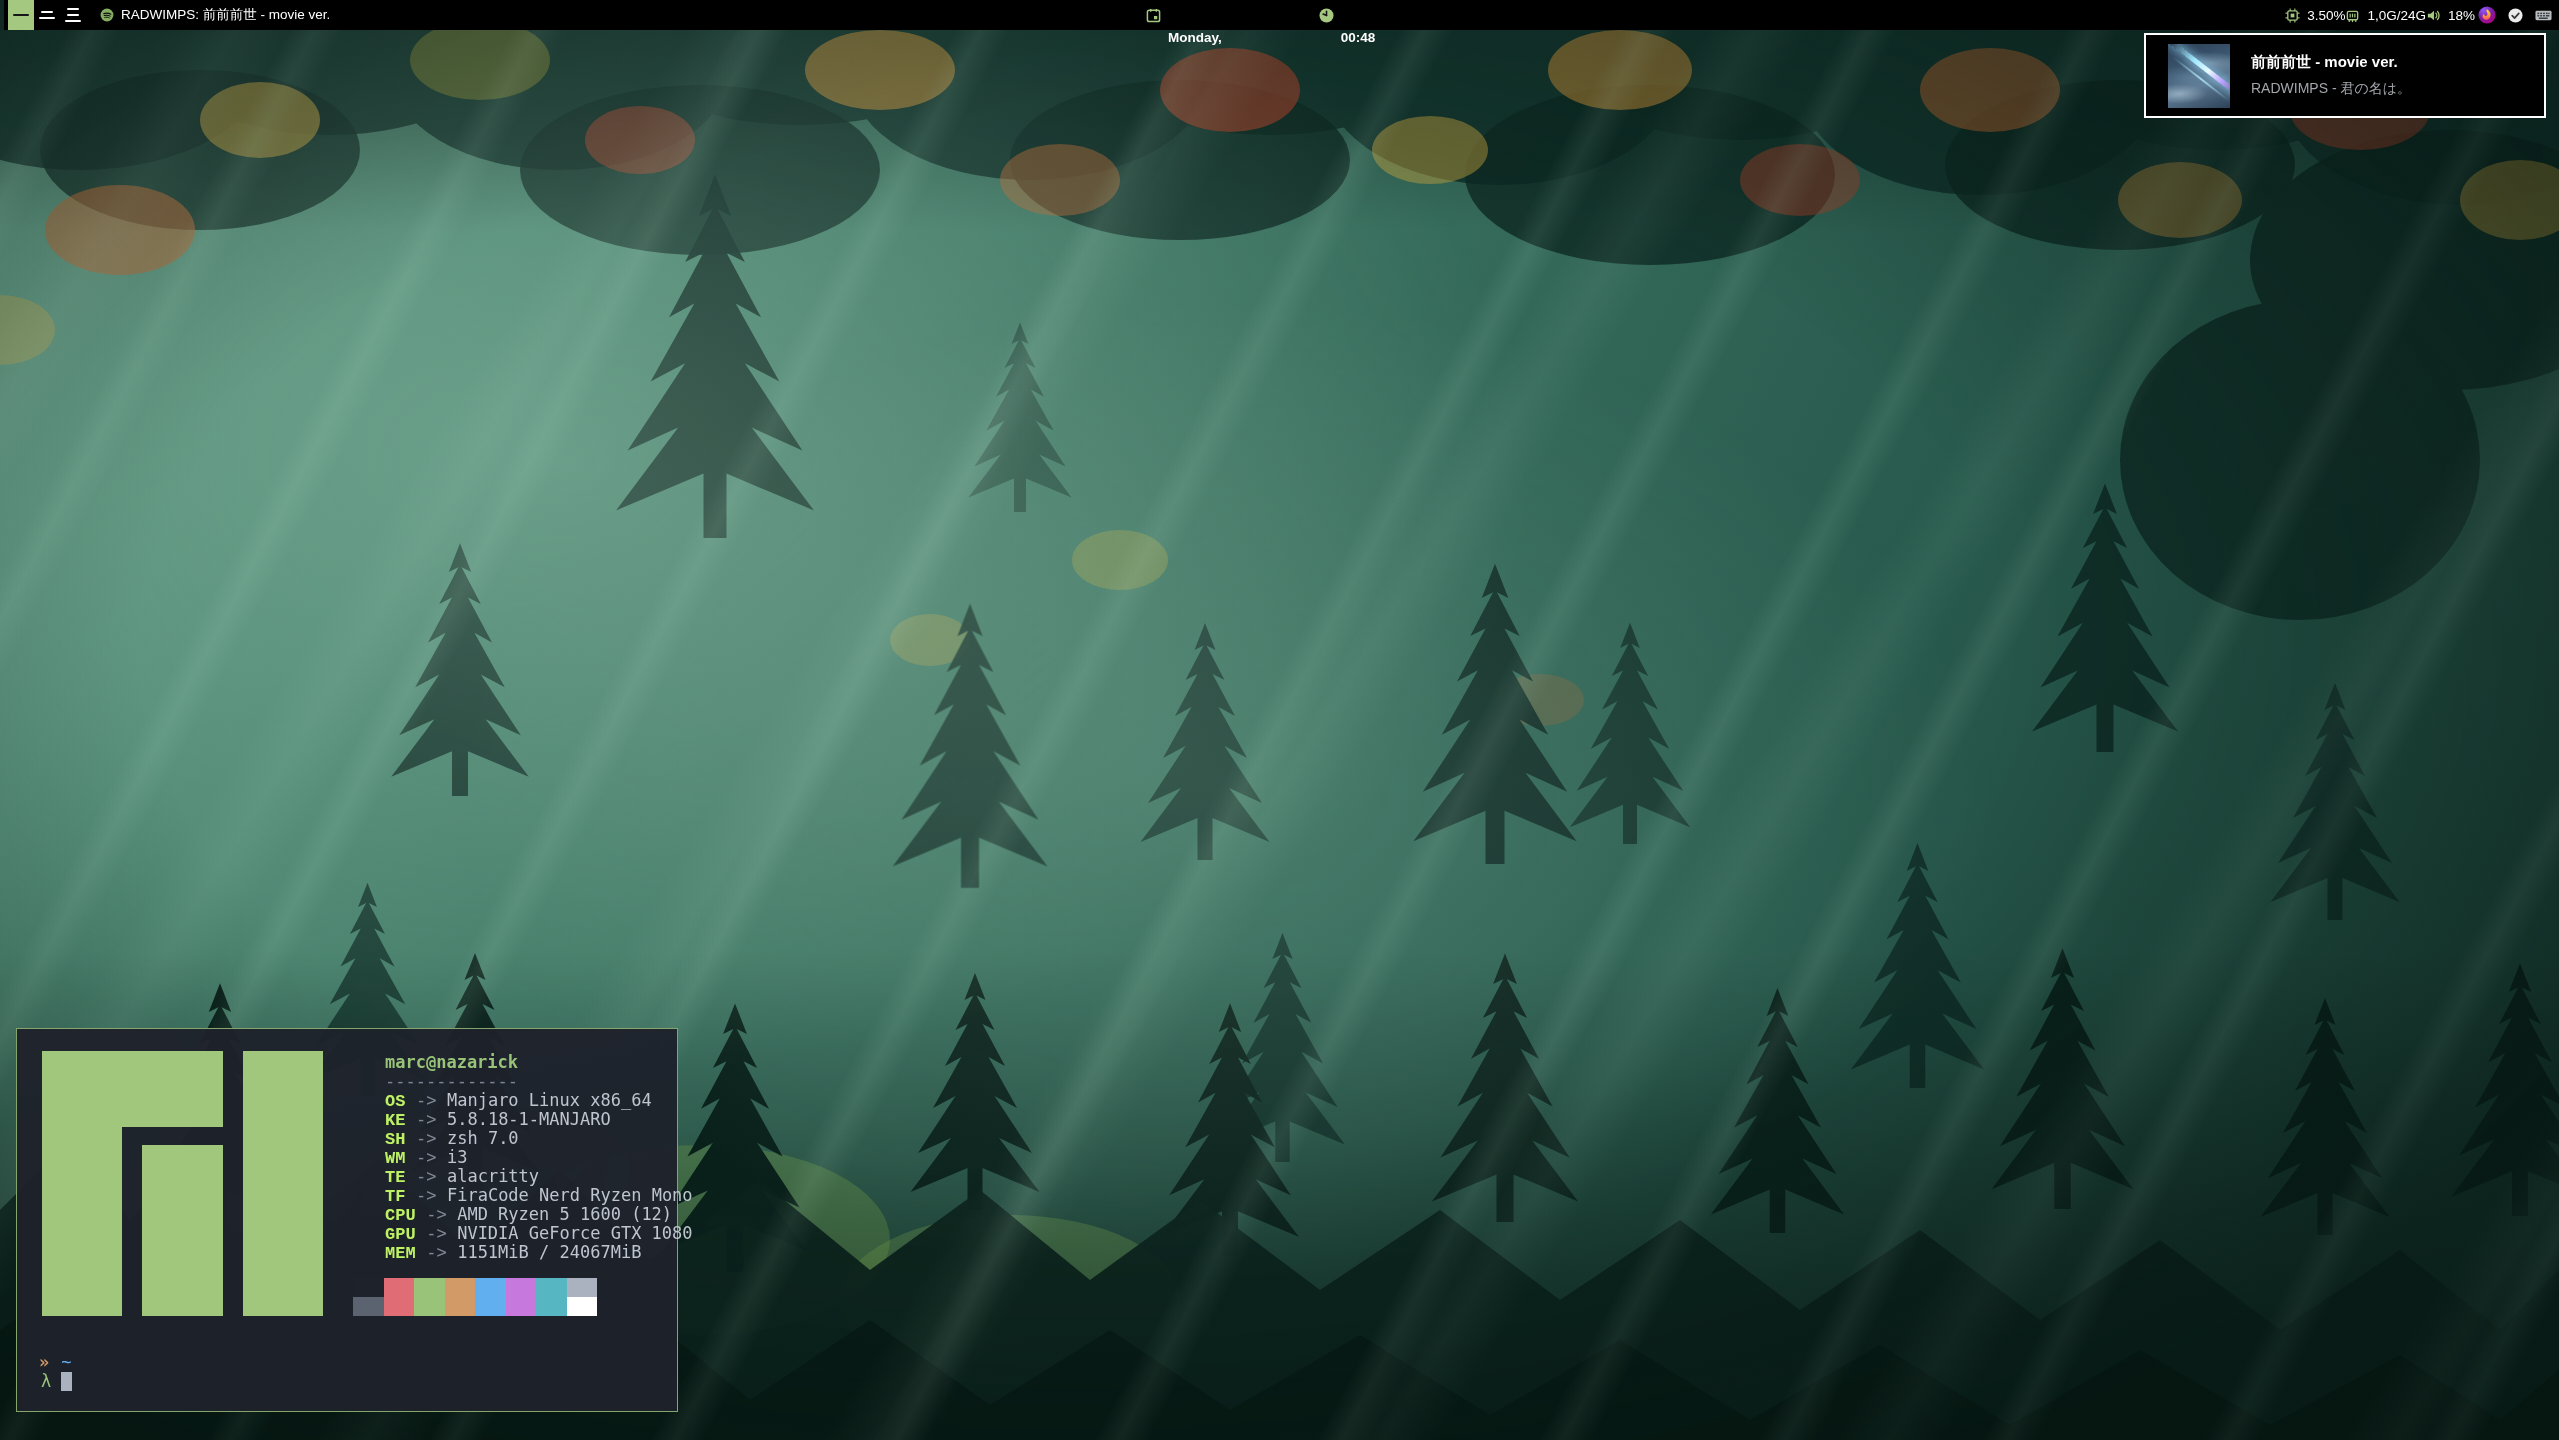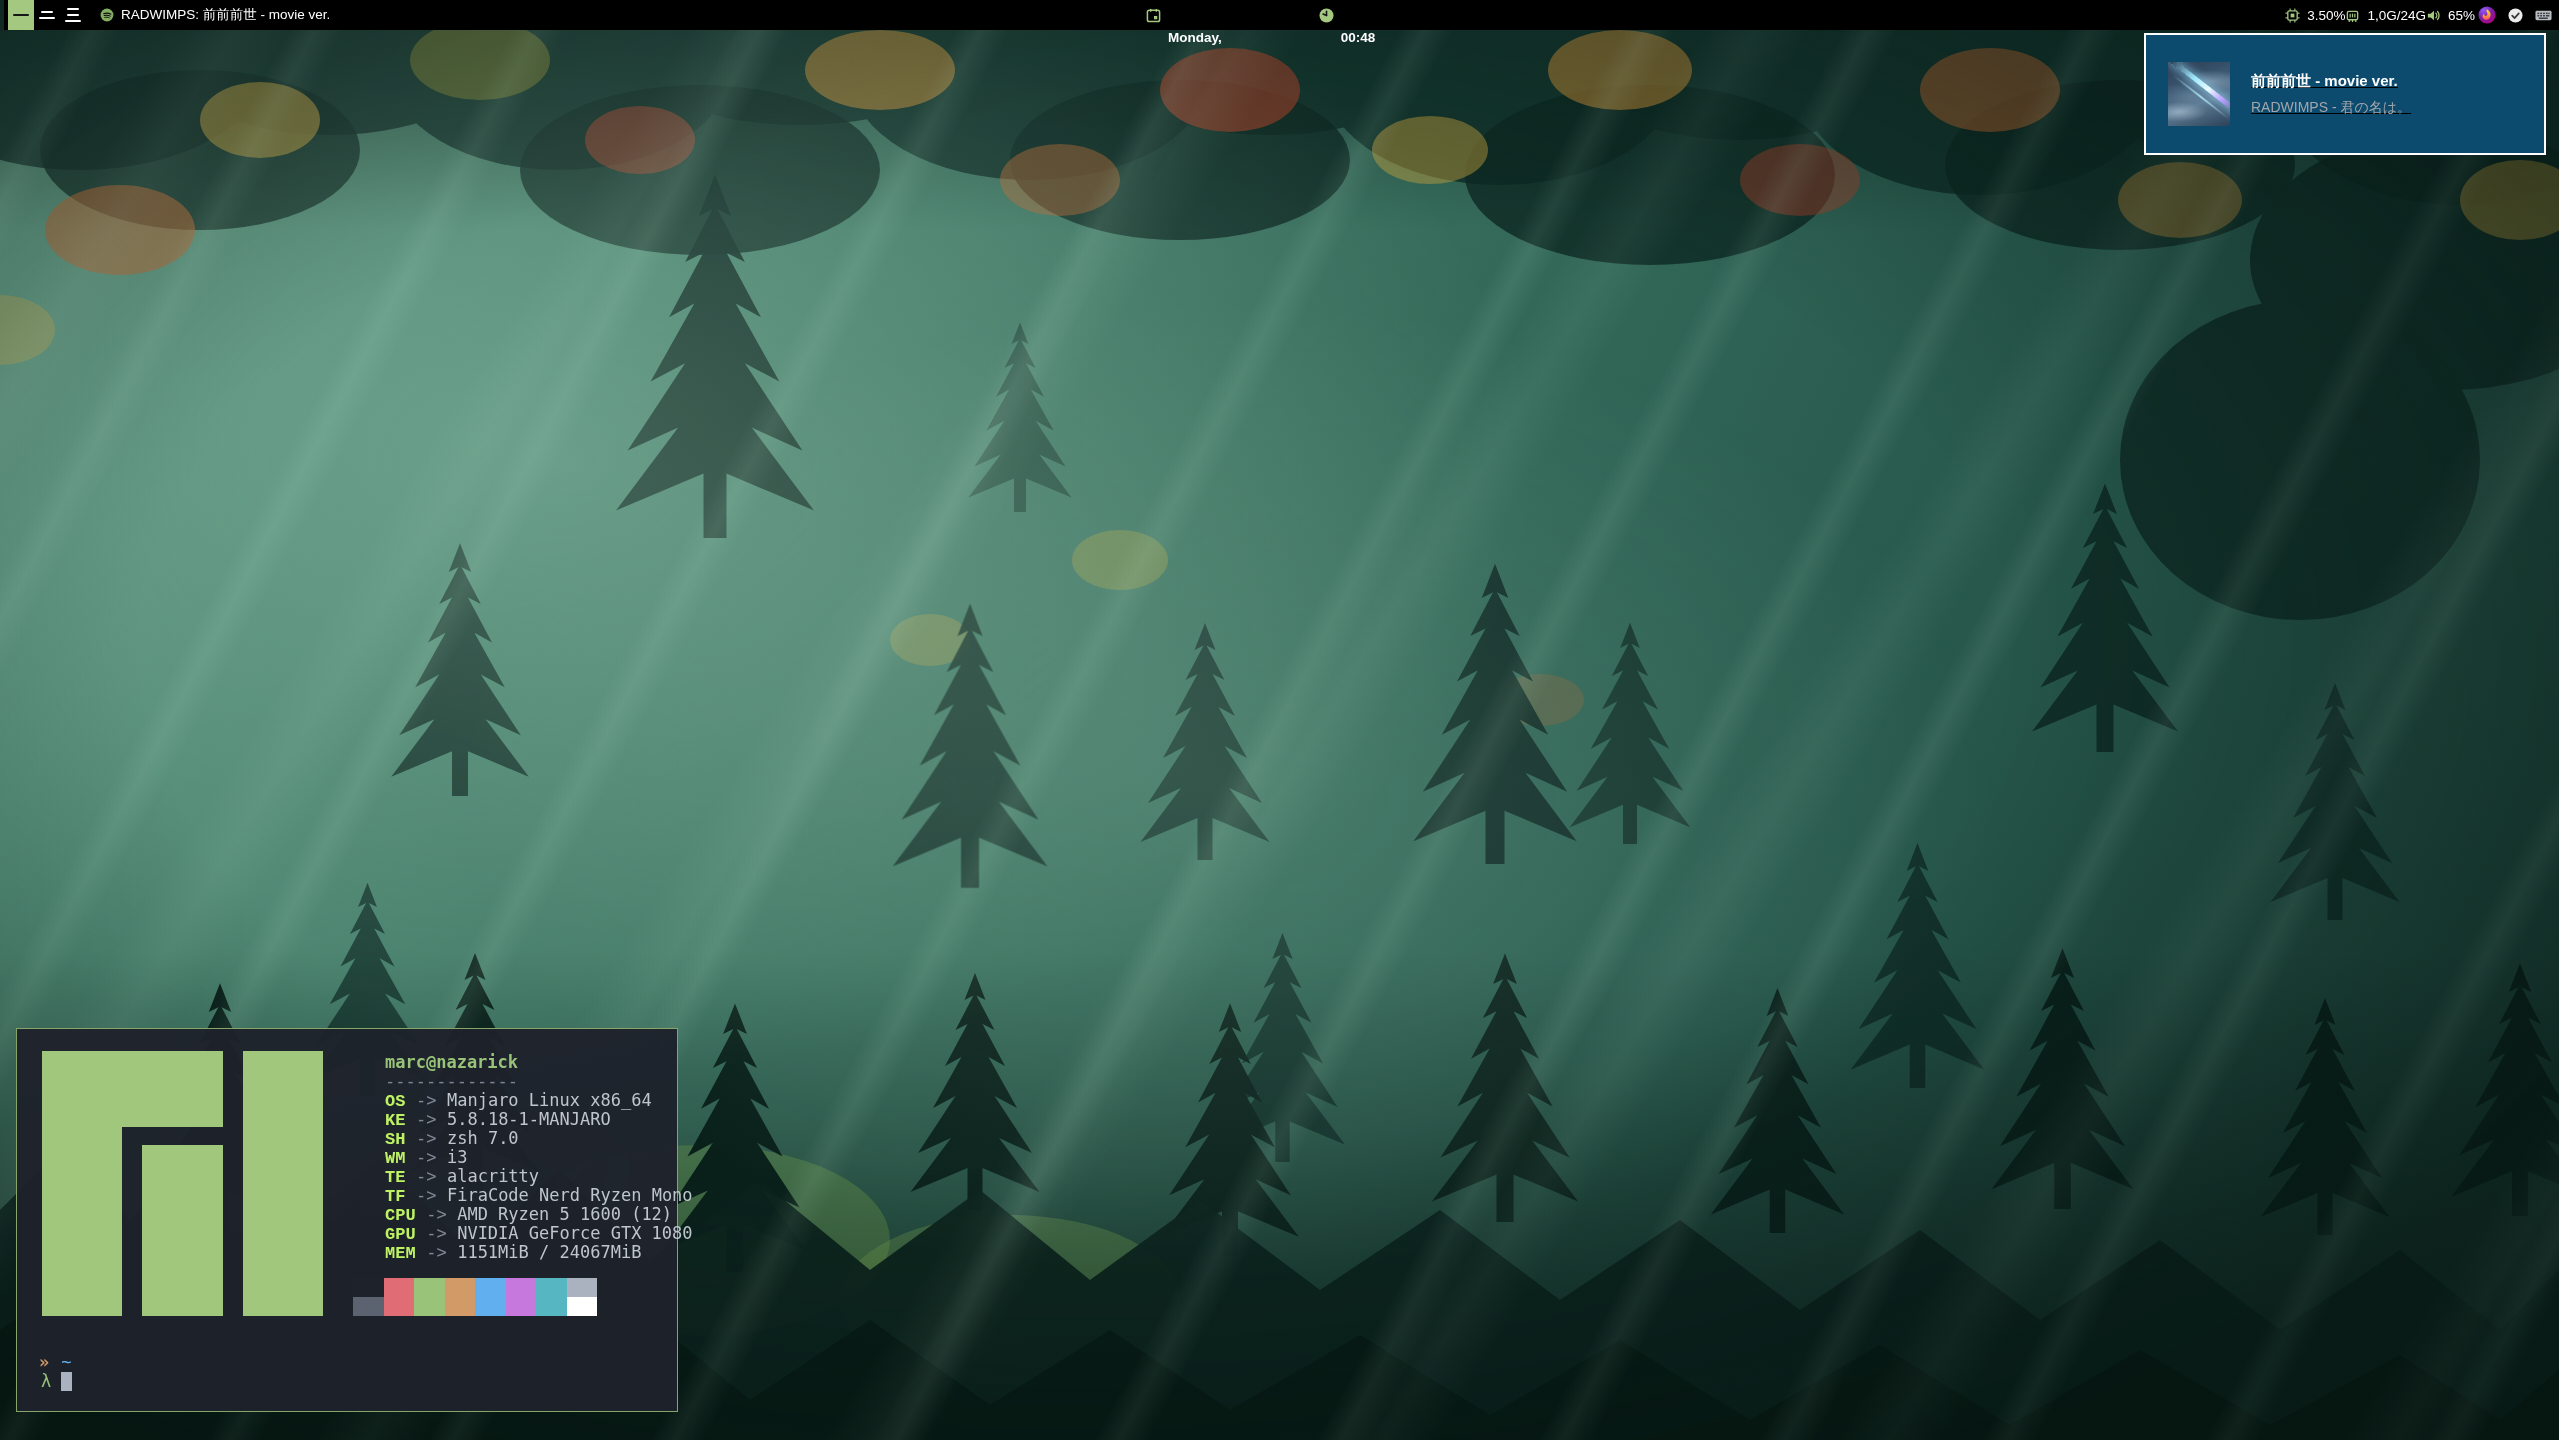--- a/index.html
+++ b/index.html
@@ -37,22 +37,22 @@
   .spotify-module { margin-left:14px; }
   .bar-center { position:absolute; left:1142px; top:0; height:30px; display:flex; align-items:center; }
   .bar-center .date { display:flex; gap:4px; margin-left:7px; }
   .bold { font-weight:bold;margin-top:44px; }
   .bar-center .clock-icon { margin-left:12px; margin-right:7px; }
   .bar-right { margin-left:auto; display:flex; align-items:center; padding-right:11px; }
   .tray { display:flex; align-items:center; gap:12px; margin-left:3px; }
   .icon { display:inline-flex; align-items:center; }
 
   
-  .notification { position:absolute; left:2144px; top:33px; width:402px; height:122px;
-    background:#0c4a6e; border:2px solid #fff; display:flex; align-items:center; padding-left:22px; gap:21px;text-decoration:underline; }
+  .notification { position:absolute; left:2144px; top:33px; width:402px; height:85px;
+    background:#000000; border:2px solid #fff; display:flex; align-items:center; padding-left:22px; gap:21px; }
   .album-art { width:62px; height:64px; position:relative; overflow:hidden; flex:none;
     background:
       radial-gradient(ellipse 40px 14px at 18% 78%, rgba(190,210,225,0.55), rgba(190,210,225,0) 70%),
       radial-gradient(ellipse 46px 16px at 70% 30%, rgba(170,195,215,0.5), rgba(170,195,215,0) 70%),
       radial-gradient(ellipse 50px 18px at 40% 52%, rgba(120,150,175,0.45), rgba(120,150,175,0) 72%),
       linear-gradient(160deg, #2a3d52 0%, #3c5872 38%, #5d7a93 62%, #2c4258 100%); }
   .album-art::before { content:""; position:absolute; left:-6px; top:22px; width:86px; height:5px;
     background:linear-gradient(90deg, rgba(140,230,255,0) 0%, #9fe9ff 35%, #e8fbff 55%, #b9a0ff 75%, rgba(185,160,255,0) 100%);
     transform:rotate(38deg); box-shadow:0 0 8px 2px rgba(150,220,255,0.55); }
   .album-art::after { content:""; position:absolute; left:-2px; top:34px; width:70px; height:2px;
@@ -280,21 +280,21 @@
         <span>1,0G/24G</span>
       </span>
       <span class="mod">
         <span class="icon">
           <svg width="15" height="15" viewBox="0 0 16 16">
             <path d="M2 6 L5 6 L8.5 3 L8.5 13 L5 10 L2 10 Z" fill="#a4c880"></path>
             <path d="M10.5 5.5 C11.8 6.8 11.8 9.2 10.5 10.5" stroke="#a4c880" stroke-width="1.4" fill="none" stroke-linecap="round"></path>
             <path d="M12.3 3.8 C14.4 5.9 14.4 10.1 12.3 12.2" stroke="#a4c880" stroke-width="1.4" fill="none" stroke-linecap="round"></path>
           </svg>
         </span>
-        <span>65%</span>
+        <span>18%</span>
       </span>
       <span class="tray">
         <span class="icon">
           <svg width="18" height="18" viewBox="0 0 20 20">
             <defs>
               <radialGradient id="fxbg" cx="30%" cy="20%" r="90%">
                 <stop offset="0%" stop-color="#9059ff"></stop>
                   <stop offset="55%" stop-color="#7a1fa2"></stop>
                   <stop offset="100%" stop-color="#b5007f"></stop>
               </radialGradient>

